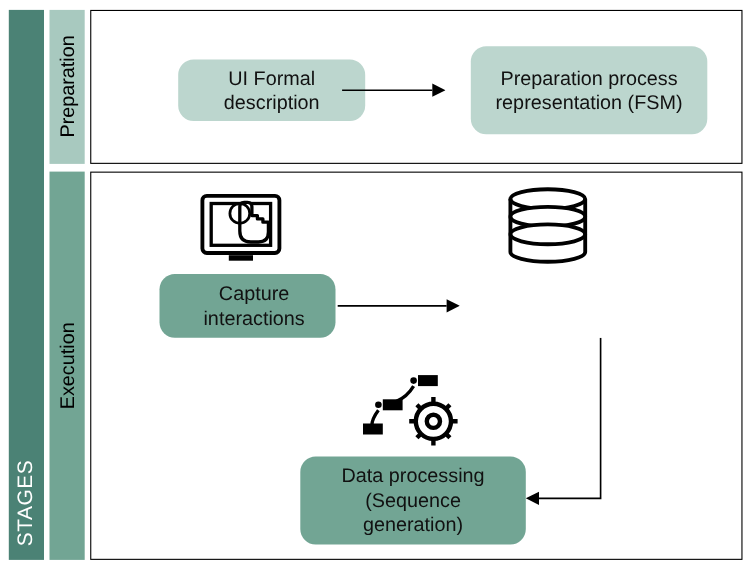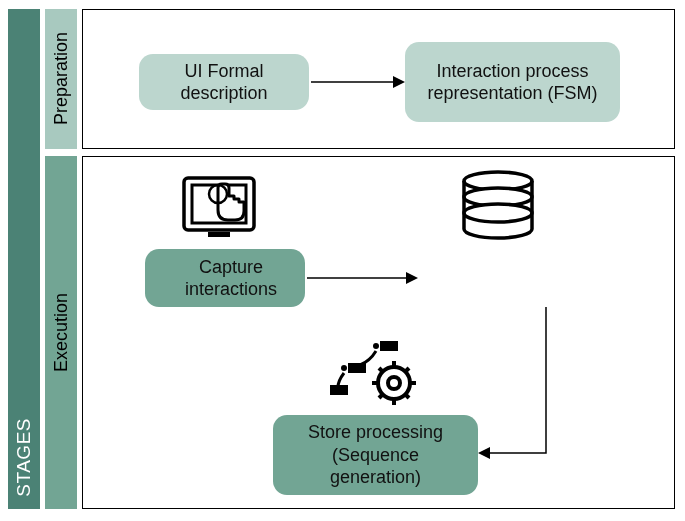--- a/index.html
+++ b/index.html
@@ -74,21 +74,21 @@
     border-radius: 14px;
     display: flex;
     align-items: center;
     justify-content: center;
     text-align: center;
     font-size: 18px;
     line-height: 1.25;
     padding: 6px 12px;
     color: #111;
   }
-  .node-light { background: #bcd6ce; }
+  .node-light { background: #bcd6ce; margin-left: 23px; }
   .node-dark  { background: #72a594; }
 
   
   .icon {
     position: absolute;
     display: flex;
     align-items: center;
     justify-content: center;
   }
   svg { display: block; }
@@ -107,21 +107,21 @@
   </div>
   <div class="phase-bar phase-exec">
     <span>Execution</span>
   </div>
 
   <div class="panel panel-prep">
     <div class="node node-light" style="left:56px; top:44px; width:170px; height:56px;">
       <span>UI Formal description</span>
     </div>
     <div class="node node-light" style="left:322px; top:32px; width:215px; height:80px;">
-      <span>Interaction process representation (FSM)</span>
+      <span>Preparation process representation (FSM)</span>
     </div>
 
     <svg style="position:absolute; left:226px; top:60px;" width="96" height="24">
       <line x1="2" y1="12" x2="84" y2="12" stroke="#000" stroke-width="1.5"></line>
       <polygon points="84,6 96,12 84,18" fill="#000"></polygon>
     </svg>
   </div>
 
   <div class="panel panel-exec">
 
@@ -185,21 +185,21 @@
         <rect x="20" y="26" width="18" height="10" fill="#000"></rect>
         <rect x="2" y="48" width="18" height="10" fill="#000"></rect>
         <circle cx="48" cy="9" r="3" fill="#000"></circle>
         <circle cx="16" cy="31" r="3" fill="#000"></circle>
         <path d="M48 14 q-6 10 -16 14" stroke="#000" stroke-width="3" fill="none"></path>
         <path d="M16 36 q-6 8 -6 14" stroke="#000" stroke-width="3" fill="none"></path>
       </svg>
     </div>
 
     <div class="node node-dark" style="left:190px; top:258px; width:205px; height:80px;">
-      <span>Store processing (Sequence generation)</span>
+      <span>Data processing (Sequence generation)</span>
     </div>
 
     <svg style="position:absolute; left:393px; top:150px;" width="90" height="160">
       <polyline points="70,0 70,146 14,146" fill="none" stroke="#000" stroke-width="1.5"></polyline>
       <polygon points="14,140 2,146 14,152" fill="#000"></polygon>
     </svg>
 
   </div>
 </div>
 

